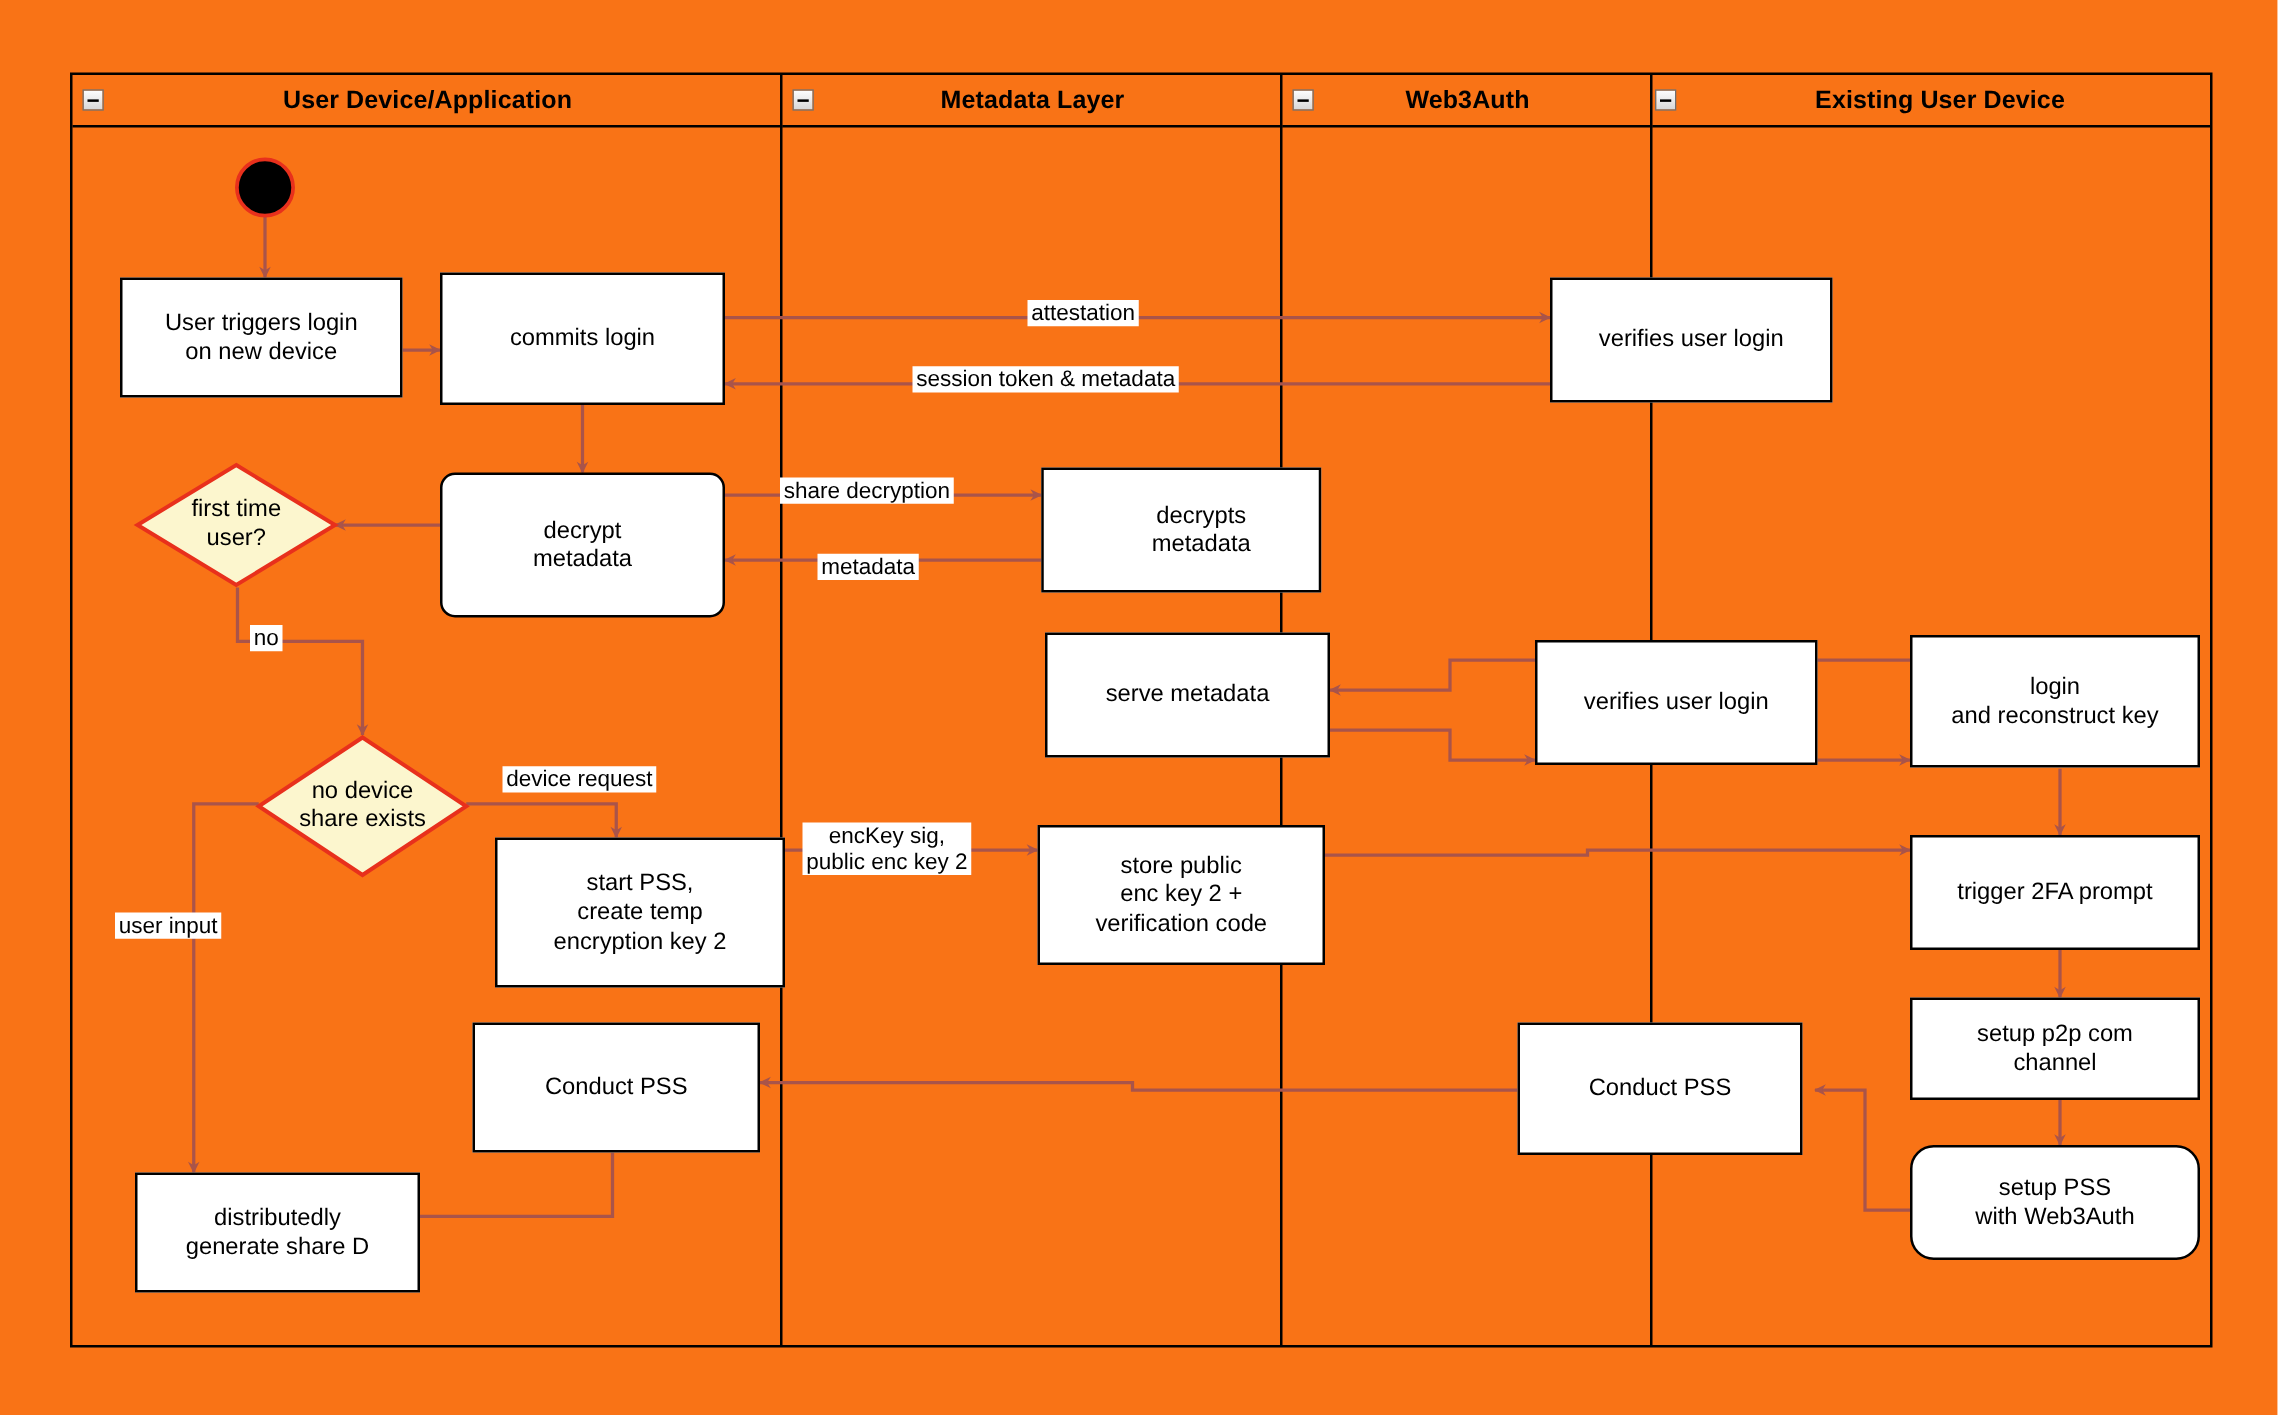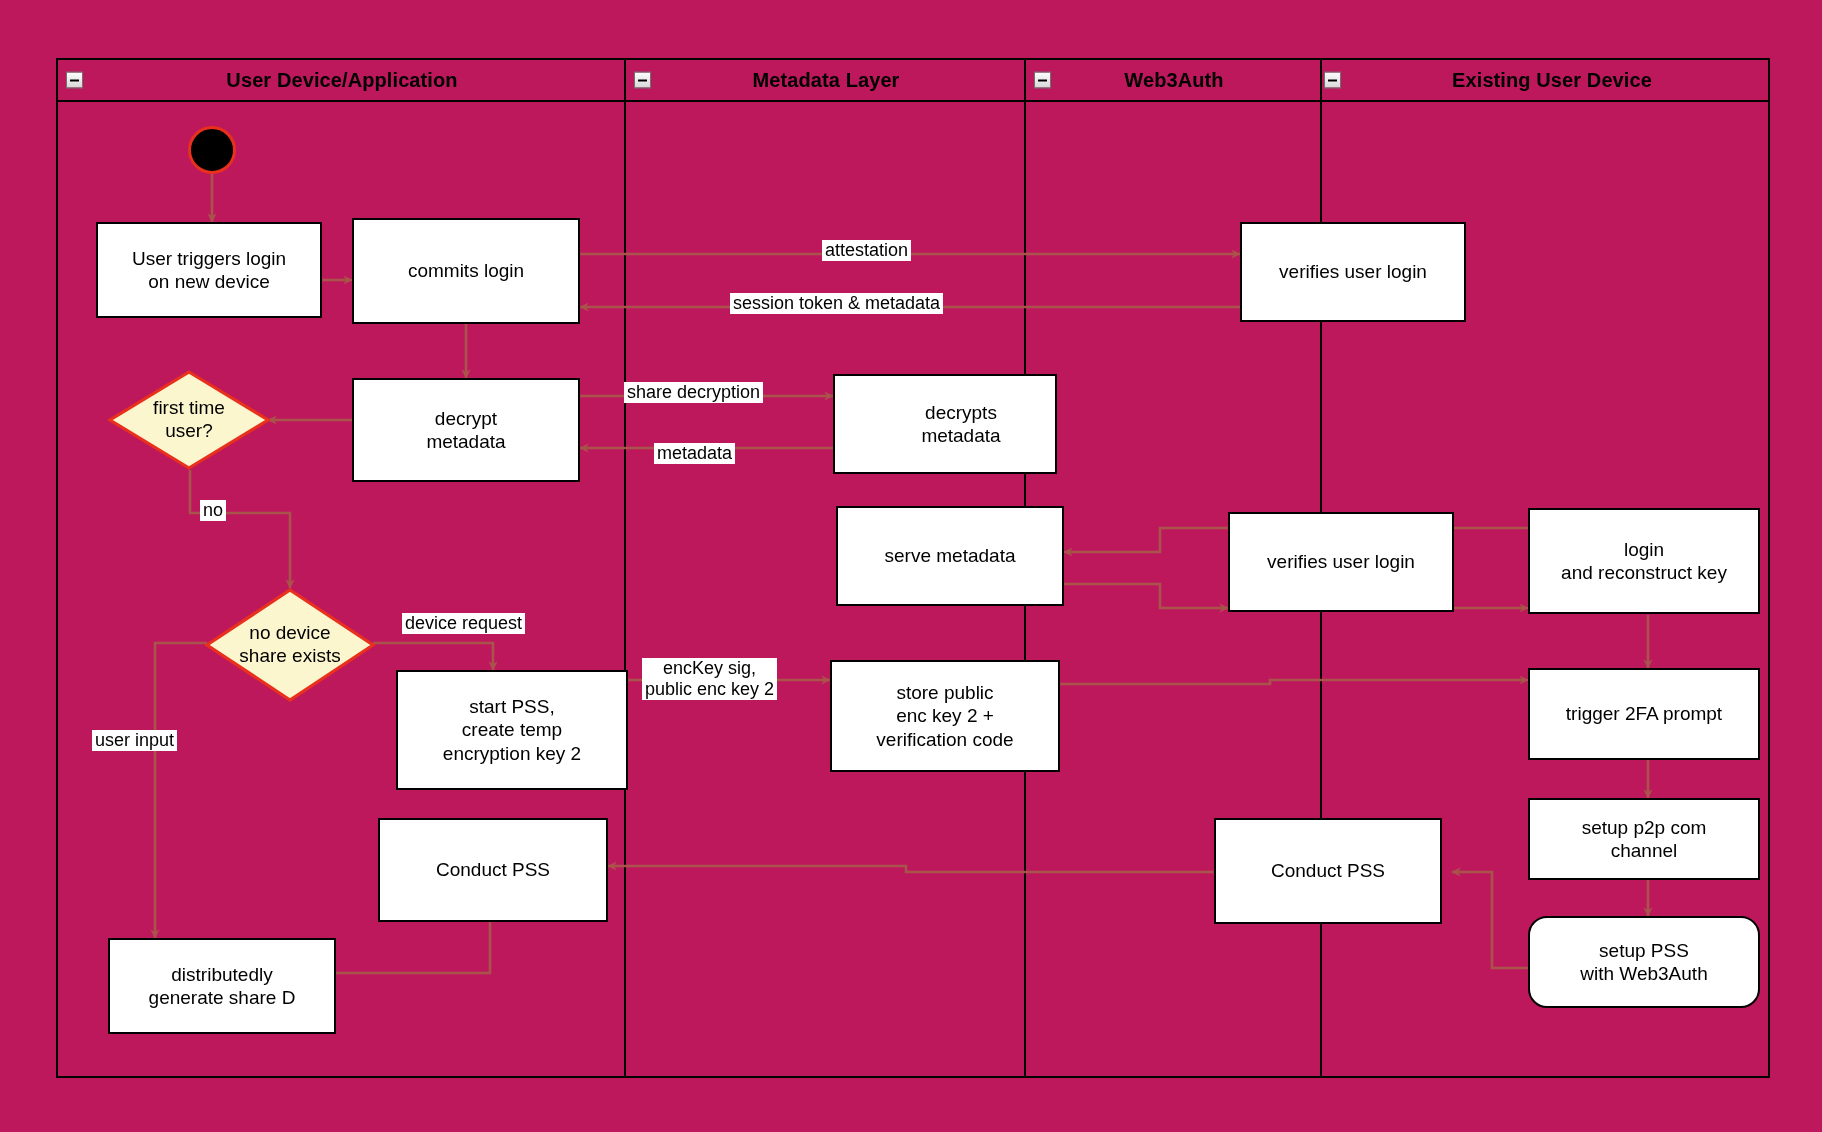--- a/index.html
+++ b/index.html
@@ -6,21 +6,21 @@
   html, body {
     margin: 0;
     padding: 0;
     background: #ffffff;
     font-family: "Liberation Sans", sans-serif;
   }
   #canvas {
     position: relative;
     width: 1822px;
     height: 1132px;
-    background: #be185d;
+    background: #f97316;
     overflow: hidden;
   }
 
   
   .pool {
     position: absolute;
     left: 56px;
     top: 58px;
     width: 1714px;
     height: 1020px;
@@ -232,21 +232,21 @@
 
   <div class="node" style="left:352px; top:218px; width:228px; height:106px;">
     <span style="white-space:pre-line;">commits login</span>
   </div>
 
   <div class="node" style="left:96px; top:222px; width:226px; height:96px;">
     <span style="white-space:pre-line;">User triggers login
 on new device</span>
   </div>
 
-  <div class="node" style="left:352px; top:378px; width:228px; height:104px;">
+  <div class="node" style="left:352px; top:378px; width:228px; height:116px;border-radius:12px;">
     <span style="white-space:pre-line;">decrypt
 metadata</span>
   </div>
 
   <div class="decision" style="left:108px; top:370px; width:162px; height:100px;">
     <svg width="162" height="100" viewBox="0 0 162 100">
       <polygon points="81,2 160,50 81,98 2,50" fill="#fcf6ce" stroke="#e8301c" stroke-width="3.2"></polygon>
     </svg>
     <div class="dlabel">first time
 user?</div>

